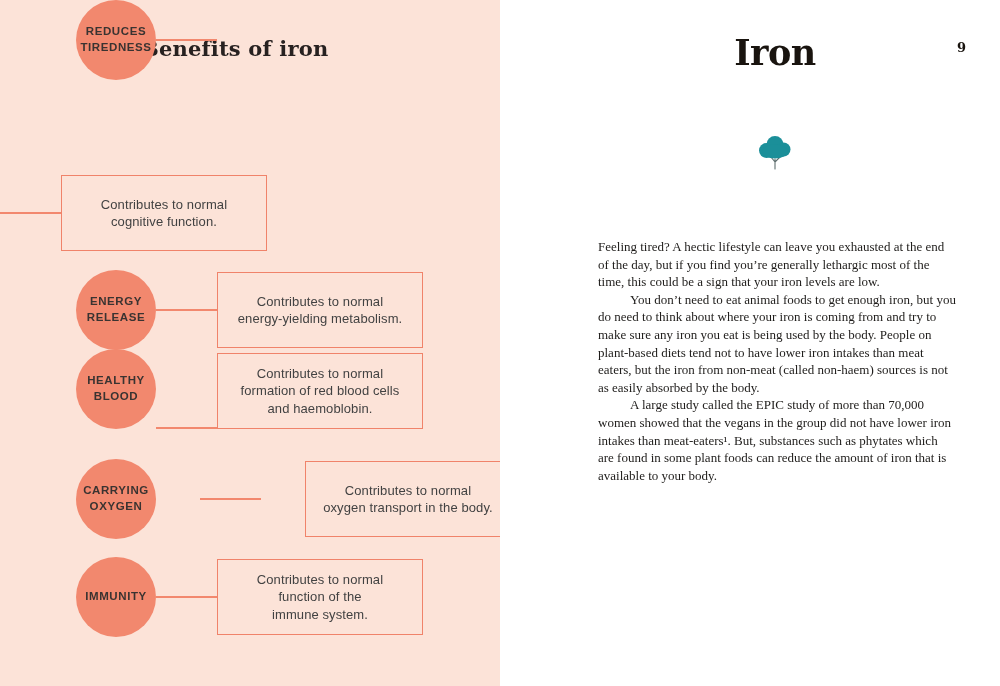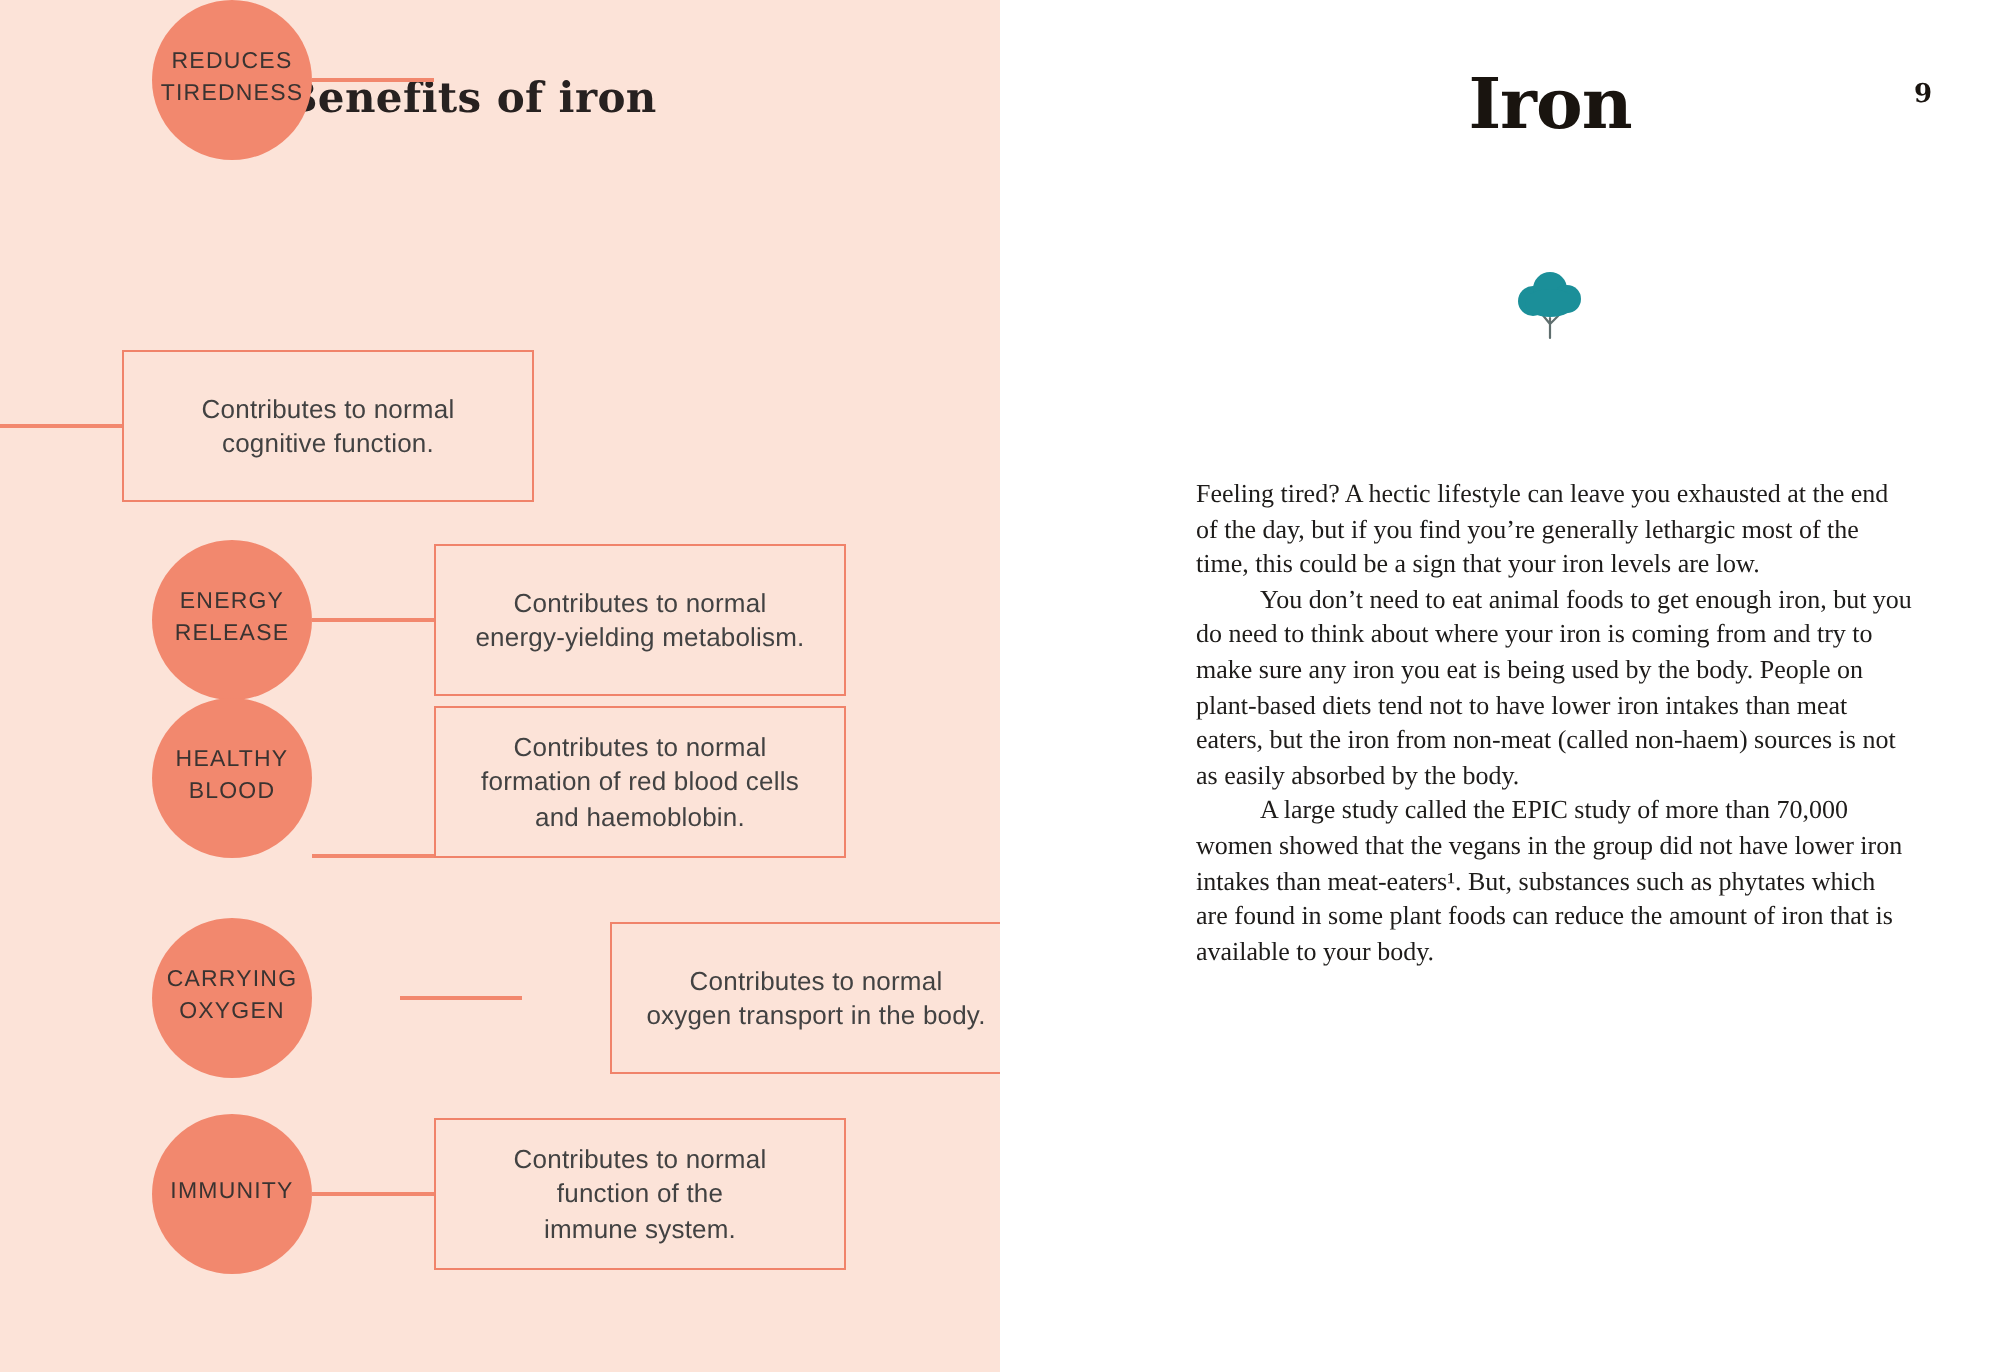--- a/index.html
+++ b/index.html
@@ -49,21 +49,21 @@
     margin-left: 76px;
     border-radius: 50%;
     background: #f2886e;
     display: flex;
     align-items: center;
     justify-content: center;
     flex: 0 0 80px;
   }
   .benefit-circle-label {
     font-size: 11.5px;
-    font-weight: normal;
+    font-weight: bold;
     letter-spacing: 0.6px;
     line-height: 1.35;
     text-align: center;
     color: #3a3331;
     white-space: pre-line;
   }
   .benefit-connector {
     width: 61px;
     height: 2px;
     background: #f2886e;

